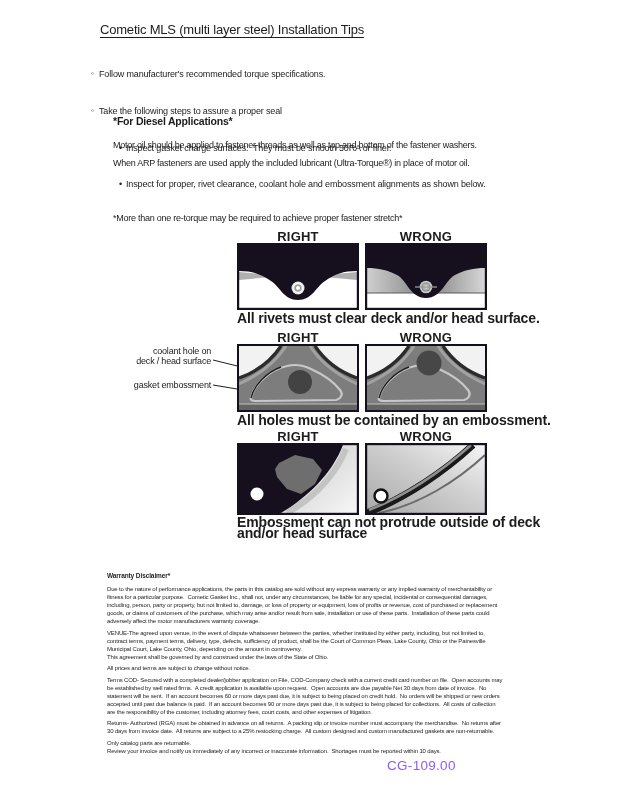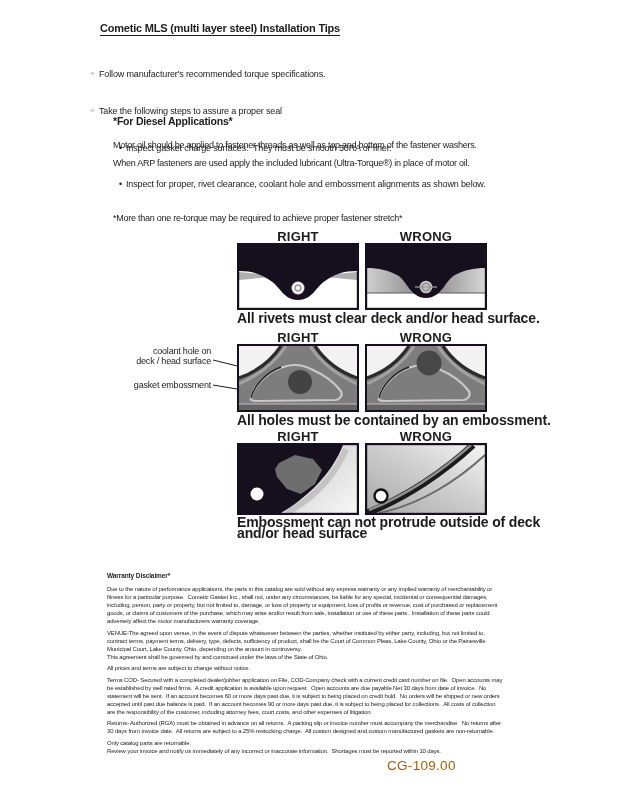--- a/index.html
+++ b/index.html
@@ -1,37 +1,37 @@
 <!DOCTYPE html>
 <html><head>
 <meta charset="utf-8">
 <style>
   html,body{margin:0;padding:0;background:#fff;}
   .page{position:relative;width:618px;height:800px;background:#ffffff;overflow:hidden;
         font-family:"Liberation Sans",sans-serif;color:#1c1c1c;}
   .abs{position:absolute;}
-  .page-title{left:100px;top:22px;font-size:11px;font-weight:bold;letter-spacing:-0.2px;
+  .page-title{left:100px;top:22px;font-size:13px;font-weight:normal;letter-spacing:-0.2px;
         text-decoration:underline;text-underline-offset:3px;white-space:pre;}
   .bullets{left:91px;top:44px;font-size:9px;letter-spacing:-0.15px;line-height:12.2px;white-space:pre;}
   .bullet-row{white-space:pre;}
   .bullet-row .mark{display:inline-block;width:8px;font-size:8px;vertical-align:top;}
   .sub{padding-left:28px;}
   .sub .mark{width:7px;font-size:9px;}
   .diesel-heading{left:113px;top:115px;font-size:10.5px;font-weight:bold;letter-spacing:-0.2px;white-space:pre;}
   .body-p{font-size:9px;line-height:18px;letter-spacing:-0.25px;white-space:pre;}
   .p1{left:113px;top:136px;}
   .p2{left:113px;top:169px;}
   .note{left:113px;top:209px;}
   .fig-label{width:122px;text-align:center;font-size:13px;font-weight:600;letter-spacing:0.2px;white-space:pre;}
   .cap{font-size:14px;font-weight:600;letter-spacing:-0.15px;line-height:11px;white-space:pre;}
   .side-label{width:131px;text-align:right;font-size:9px;line-height:10px;letter-spacing:-0.2px;white-space:pre;}
   .warranty{left:107px;top:572px;width:460px;font-size:6px;line-height:8px;letter-spacing:-0.15px;color:#262626;}
   .warranty h4{margin:0 0 5px 0;font-size:6.5px;letter-spacing:-0.1px;}
   .warranty p{margin:0 0 3.5px 0;white-space:pre;}
-  .footer-code{left:387px;top:758px;font-size:13.5px;letter-spacing:0.3px;color:#a16207;white-space:pre;}
+  .footer-code{left:387px;top:758px;font-size:13.5px;letter-spacing:0.3px;color:#8b5cf6;white-space:pre;}
   svg{display:block;}
 </style>
 </head>
 <body>
 
 <div class="page">
 
   <div class="abs page-title">Cometic MLS (multi layer steel) Installation Tips</div>
 
   <div class="abs bullets">

